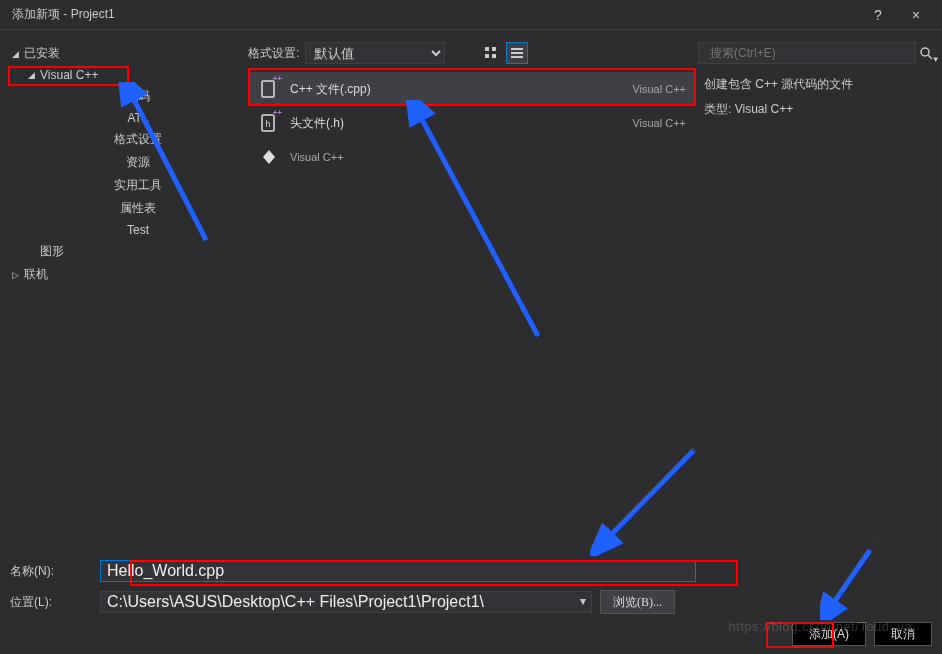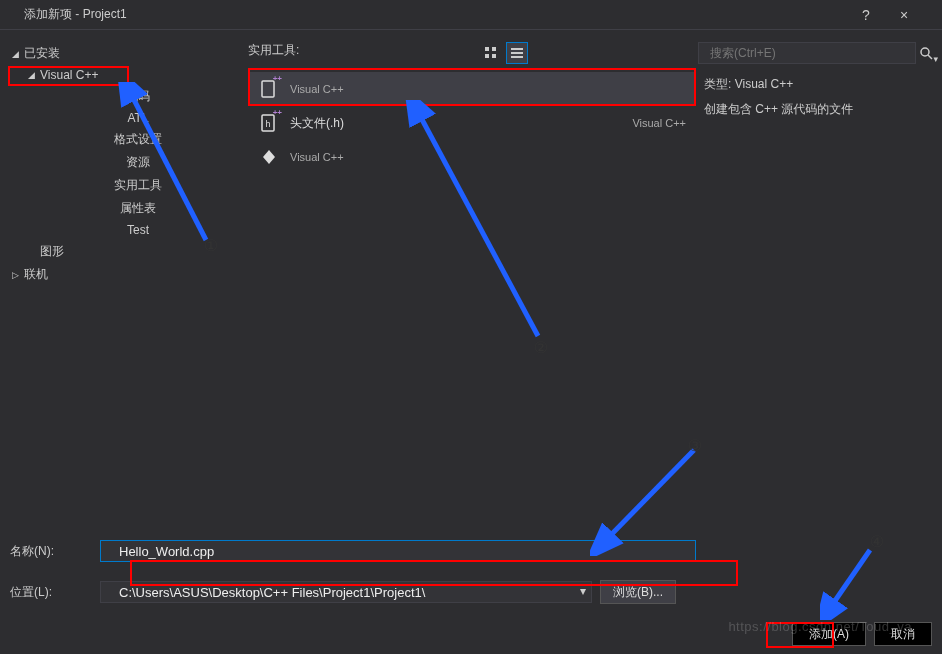--- a/index.html
+++ b/index.html
@@ -7,21 +7,21 @@
       width: 942px; height: 654px;
       background: #2d2d30;
       font-family: "Microsoft YaHei", "Segoe UI", sans-serif;
       font-size: 12px; color: #f1f1f1;
       overflow: hidden;
       position: relative;
     }
     .titlebar {
       height: 30px; background: #2d2d30;
       display: flex; align-items: center;
-      padding: 0 24px;
+      padding: 0 12px;
       border-bottom: 1px solid #3f3f46;
     }
     .titlebar-title { flex: 1; color: #ccc; }
     .titlebar-controls { display: flex; gap: 18px; padding-right: 4px; }
     .titlebar-btn { width: 20px; text-align: center; color: #ccc; cursor: pointer; font-size: 14px; }
 
     .tree-root { padding: 6px 0 0 8px; color: #ccc; }
     .tree-item { padding: 3px 4px; cursor: pointer; display: flex; align-items: center; }
     .tree-item .arrow { display:inline-block; width:10px; font-size: 9px; color:#ccc; margin-right: 2px; }
     .tree-sub { padding-left: 32px; justify-content: center; }
@@ -77,30 +77,30 @@
 
     .redbox-tmpl {
       position:absolute; left:248px; top:68px; width:448px; height:38px;
       border:2px solid #ff0000; pointer-events:none;
     }
 
     .bottom-form {
       position:absolute; left:0; bottom:0; width:100%;
       padding: 6px 10px 8px 10px;
     }
-    .form-row { display:flex; align-items:center; margin-bottom:18px; }
+    .form-row { display:flex; align-items:center; margin-bottom:8px; }
     .form-label { width: 90px; color:#ccc; }
     .form-input {
       flex:1; height:22px; background:#333337; border:1px solid #3f3f46;
-      color:#eee; padding:0 18px; font-size:13px; outline:none;
+      color:#eee; padding:0 6px; font-size:16px; outline:none;
     }
     .form-input.name { border:1px solid #007acc; }
     .browse-btn {
       margin-left:8px; height:24px; background:#3f3f46; border:1px solid #555;
-      color:#ddd; padding:0 12px; font-size:12px; cursor:pointer;
+      color:#ddd; padding:0 12px; font-size:12px; cursor:pointer;font-family:Liberation Serif, serif;
     }
 
     .action-row { display:flex; justify-content:flex-end; gap:8px; margin-top:4px;}
     .action-btn {
       height:24px; background:#000000; border:1px solid #555; color:#ddd;
       padding:0 16px; font-size:12px; cursor:pointer;
     }
 
     .redbox-name {
       position:absolute; left:130px; bottom:68px; width:608px; height:26px;
@@ -169,21 +169,24 @@
   <div class="tree-item tree-lvl2" style="padding-left:32px;text-align:center;">
       <span>图形</span>
     </div>
   <div class="tree-item">
     <span class="arrow">▷</span>
     <span>联机</span>
   </div>
 </div>
 
 <div class="sort-bar">
-  <span class="sort-label">实用工具:</span>
+  <span class="sort-label">格式设置:</span>
+  <select class="sort-select">
+    <option>默认值</option>
+  </select>
 </div>
 <div class="view-icons">
   <div class="view-btn">
     <svg width="14" height="14" viewBox="0 0 14 14">
         <rect x="1" y="1" width="4" height="4" fill="#ccc"></rect>
         <rect x="8" y="1" width="4" height="4" fill="#ccc"></rect>
         <rect x="1" y="8" width="4" height="4" fill="#ccc"></rect>
         <rect x="8" y="8" width="4" height="4" fill="#ccc"></rect>
       </svg>
   </div>
@@ -208,20 +211,21 @@
 </div>
 
 <div class="template-list">
   <div class="template-item selected">
     <div class="tmpl-icon">
       <svg width="20" height="20" viewBox="0 0 20 20">
           <rect x="3" y="2" width="12" height="16" rx="1" fill="none" stroke="#ddd" stroke-width="1.5"></rect>
         </svg>
       <span class="plusplus">++</span>
     </div>
+    <span class="tmpl-name">C++ 文件(.cpp)</span>
     <span class="tmpl-lang">Visual C++</span>
   </div>
   <div class="template-item">
     <div class="tmpl-icon">
       <svg width="20" height="20" viewBox="0 0 20 20">
           <rect x="3" y="2" width="12" height="16" rx="1" fill="none" stroke="#ddd" stroke-width="1.5"></rect>
           <text x="9" y="14" font-size="9" fill="#ddd" text-anchor="middle">h</text>
         </svg>
       <span class="plusplus">++</span>
     </div>
@@ -232,25 +236,25 @@
     <div class="tmpl-icon">
       <svg width="20" height="20" viewBox="0 0 20 20">
           <polygon points="10,3 16,10 10,17 4,10" fill="#ddd"></polygon>
         </svg>
     </div>
     <span class="tmpl-lang">Visual C++</span>
   </div>
 </div>
 
 <div class="right-info">
+  <div>创建包含 C++ 源代码的文件</div>
   <div>
     <span class="lbl-strong">类型:</span>
     <span>Visual C++</span>
   </div>
-  <div>创建包含 C++ 源代码的文件</div>
 </div>
 
 <div class="bottom-form">
   <div class="form-row">
     <div class="form-label">名称(N):</div>
     <input class="form-input name" style="width: 596px; flex: 0 0 auto;" value="Hello_World.cpp">
   </div>
   <div class="form-row">
     <div class="form-label">位置(L):</div>
     <div style="width:492px; position:relative;">

